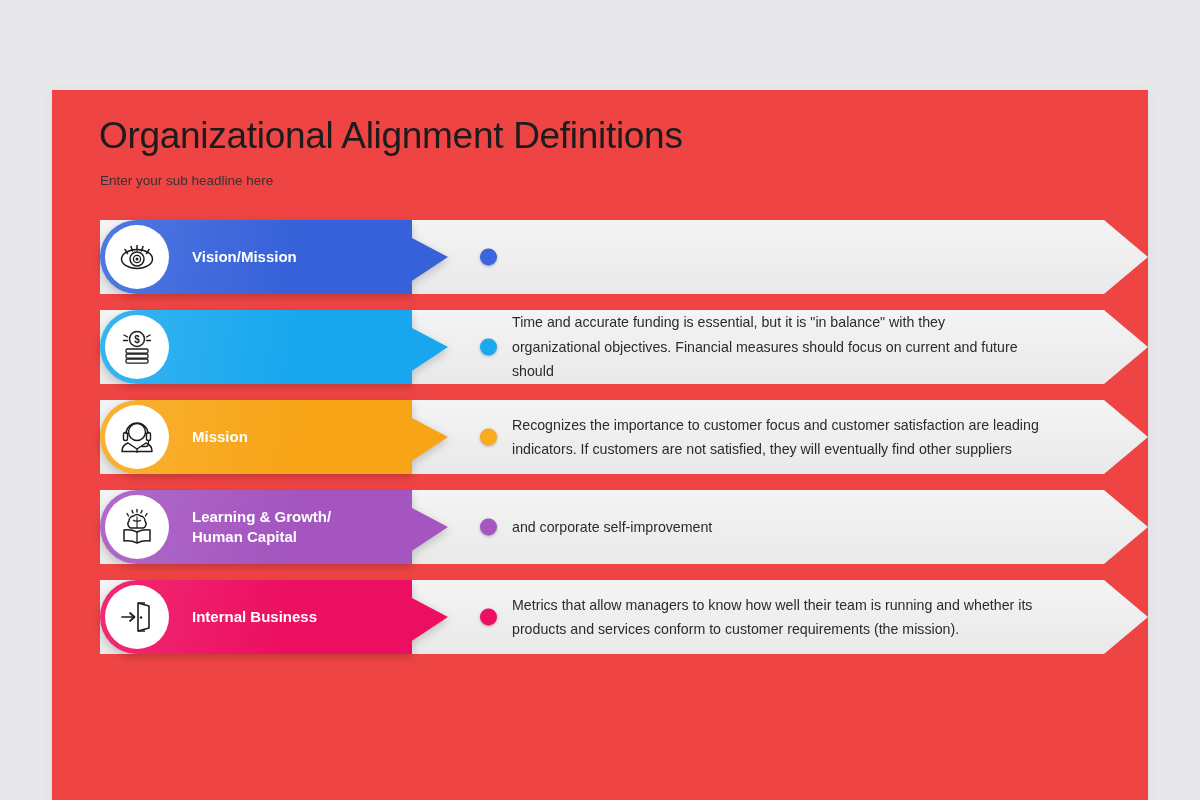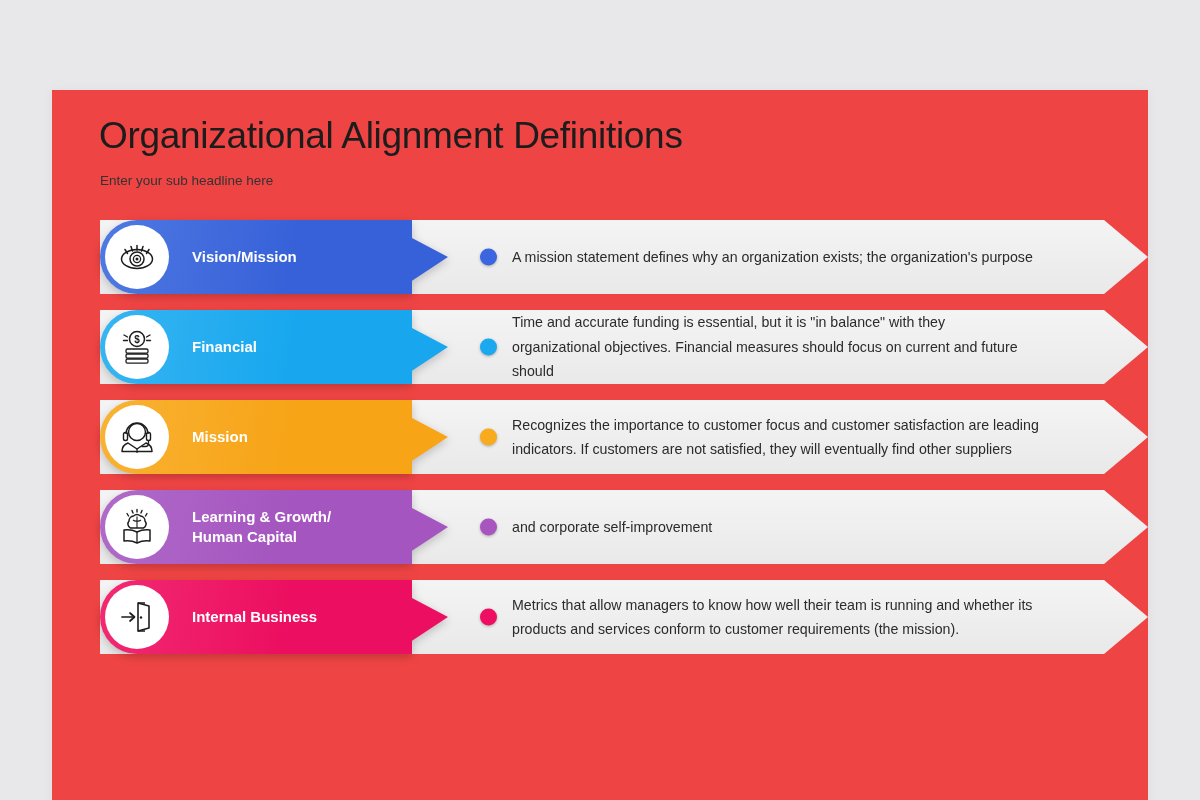--- a/index.html
+++ b/index.html
@@ -164,35 +164,29 @@
           <div class="badge-icon-circle">
             <svg width="44" height="44" viewBox="0 0 44 44">
               <use href="#gl-eye-icon"></use>
             </svg>
           </div>
           <div class="badge-label">
             <span>Vision/Mission</span>
           </div>
         </div>
         <div class="dot" style="background: rgb(59, 102, 224);"></div>
-        <div class="desc">
-          <span>A mission statement defines why an organization exists; the organization's purpose</span>
-        </div>
       </div>
       <div class="row">
         <div class="band"></div>
         <div class="badge">
           <div class="badge-shape" style="background: linear-gradient(100deg, rgb(55, 181, 242) 0%, rgb(24, 167, 238) 55%);"></div>
           <div class="badge-icon-circle">
             <svg width="44" height="44" viewBox="0 0 44 44">
               <use href="#gl-coins-dollar-icon"></use>
             </svg>
-          </div>
-          <div class="badge-label">
-            <span>Financial</span>
           </div>
         </div>
         <div class="dot" style="background: rgb(26, 169, 239);"></div>
         <div class="desc">
           <span>Time and accurate funding is essential, but it is "in balance" with they</span>
           <span>organizational objectives.  Financial measures should focus on current and future</span>
           <span>should</span>
         </div>
       </div>
       <div class="row">

